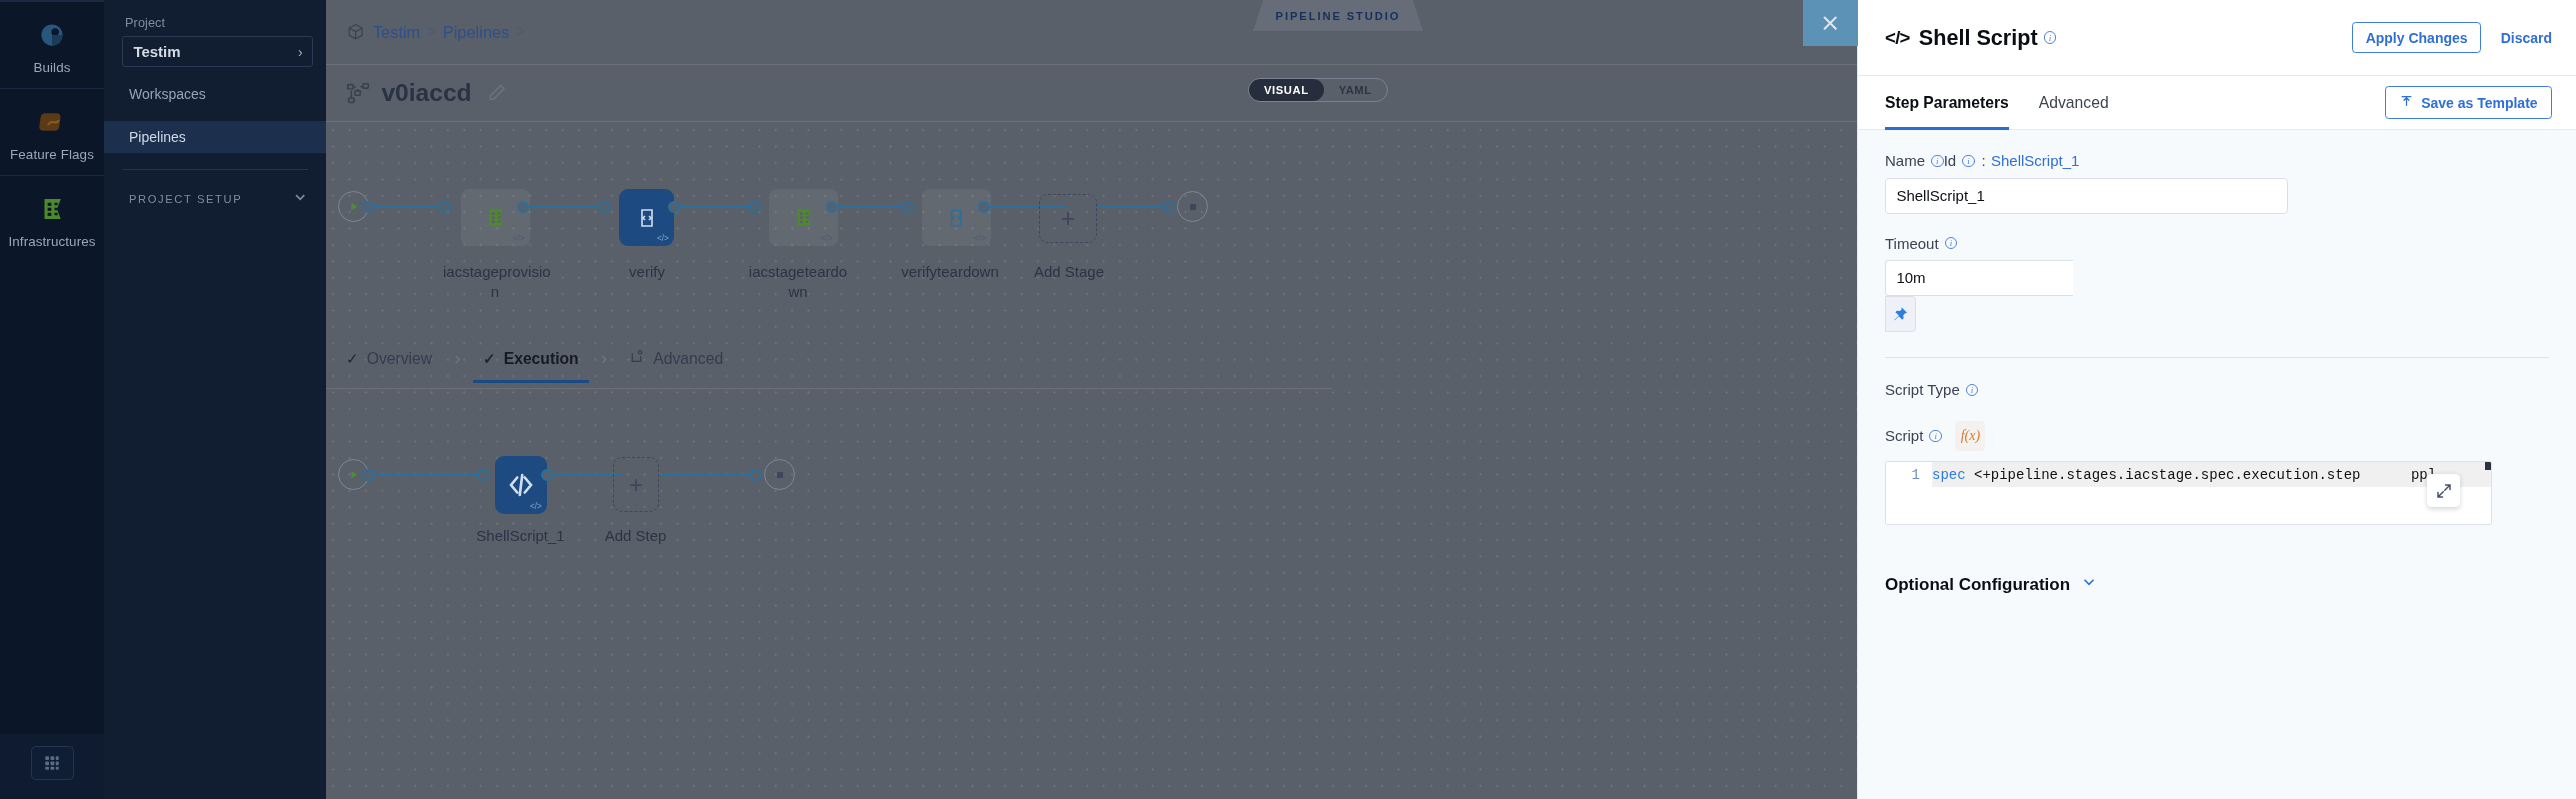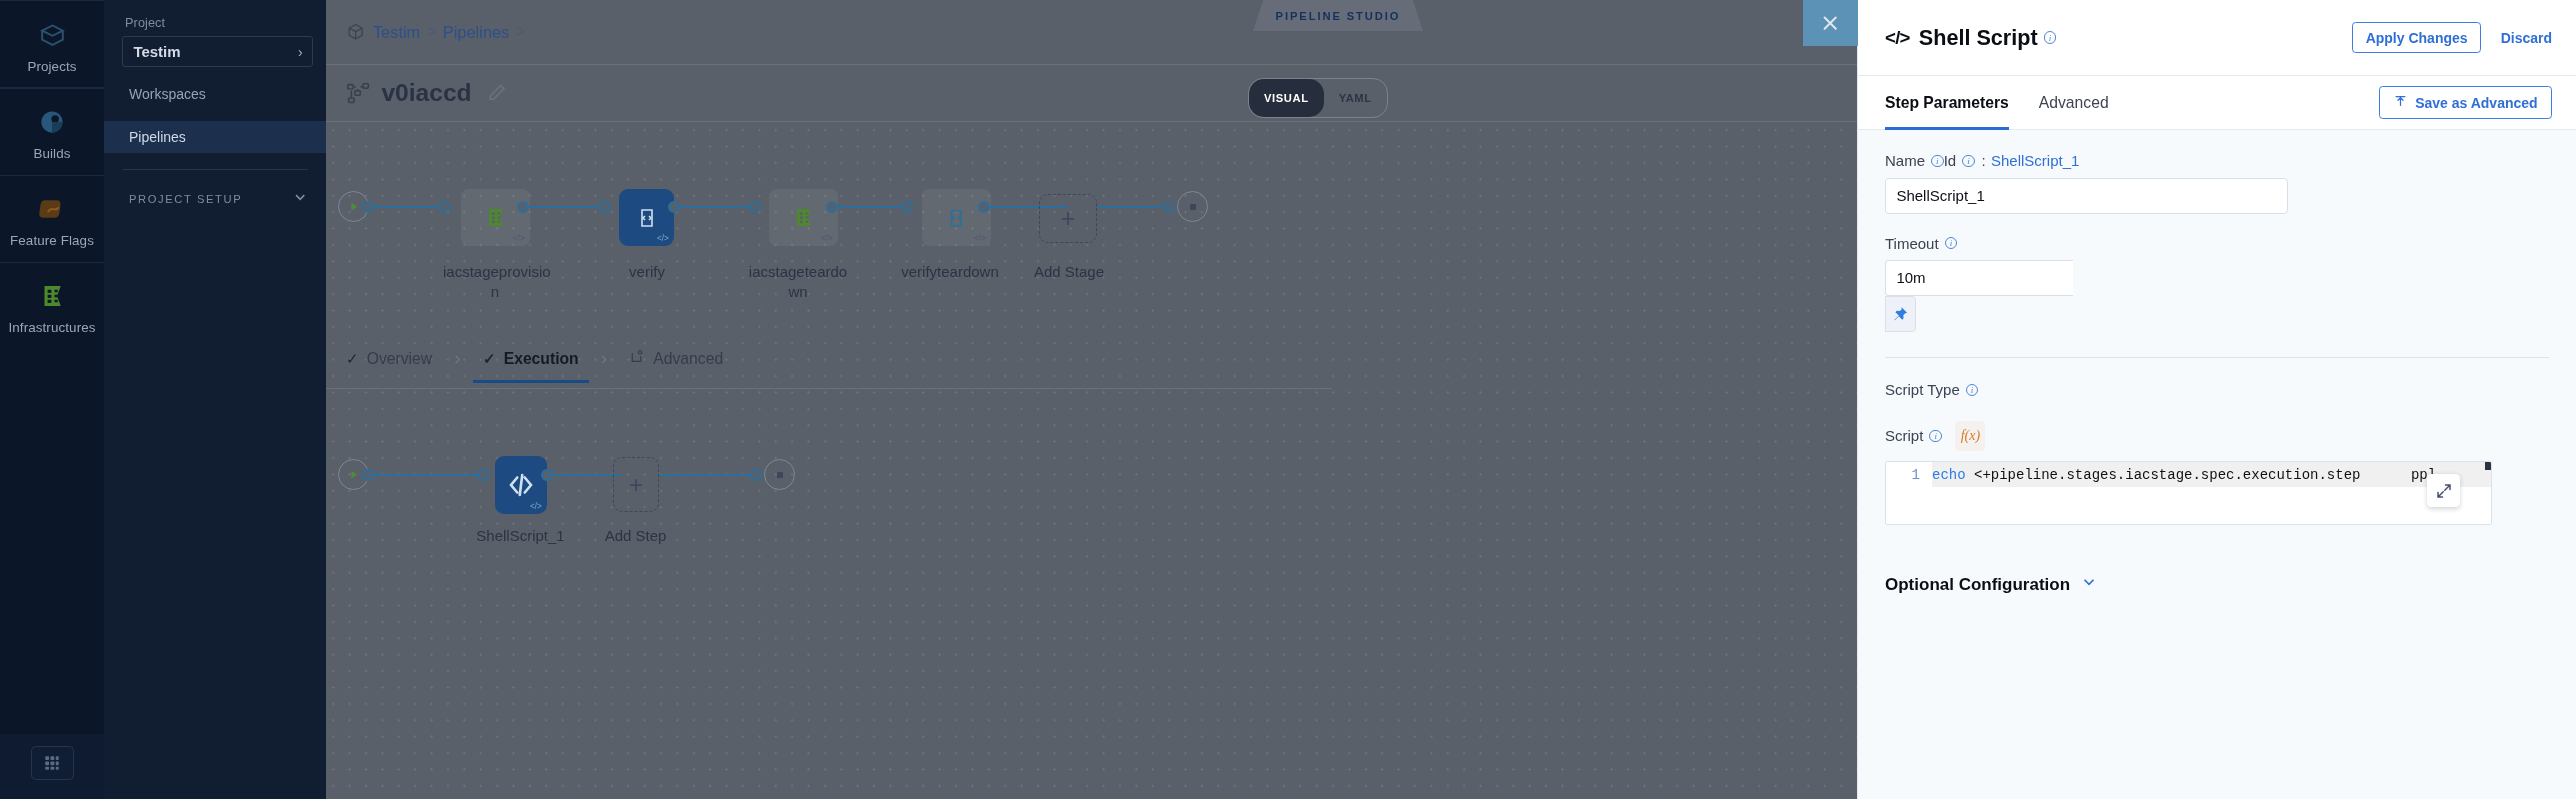--- a/index.html
+++ b/index.html
@@ -87,21 +87,21 @@
   .studio-badge span { color:#17305c; font-size:11.2px; letter-spacing:1.9px; font-weight:600; }
   .titlebar {
     height: 58px; border-top:0.7px solid #6b7079; border-bottom:0.7px solid #6b7079;
     display:flex; align-items:center; padding-left:21px; position:relative;
   }
   .title-icon { width:25px; height:25px; margin-right:10.4px; }
   .pipe-title { font-size: 24.6px; font-weight: 700; color:#2a3245; }
   .pencil { margin-left:15px; width:19.4px; height:19.4px; cursor:pointer; }
   .vy-toggle {
     position:absolute; left: 923px; top: 13.4px;
-    display:flex; border:0.7px solid #7b8290; border-radius: 15px; overflow:hidden; height:40px;
+    display:flex; border:0.7px solid #7b8290; border-radius: 15px; overflow:hidden; height:24px;
   }
   .vy-toggle div { font-size:11.2px; font-weight:700; letter-spacing:0.6px;
     padding: 0 15px; display:flex; align-items:center; cursor:pointer; }
   .vy-on { background:#262d3c; color:#ffffff; border-radius:15px; }
   .vy-off { color:#2c3445; }
 
   .canvas {
     position:relative; height: 677px;
     background-color:#5a6069;
     background-image: radial-gradient(#6b7079 1px, transparent 1px);
@@ -266,29 +266,20 @@
 </head>
 <body>
 
 <div id="root">
 
   <div class="rail">
 
 
     <div class="rail-sep"></div>
 
-    <div class="rail-item">
-      <span class="rail-icon">
-        <svg viewBox="0 0 48 48" width="31" height="31" fill="none" stroke="#2a5270" stroke-width="3">
-          <path d="M8 18 24 10 40 18 24 26z"></path>
-            <path d="M8 18v14l16 8 16-8V18"></path>
-        </svg>
-      </span>
-      <span class="rail-label">Projects</span>
-    </div>
 
     <div class="rail-sep"></div>
 
 
     <div class="rail-sep"></div>
 
     <div class="rail-item">
       <span class="rail-icon">
         <svg viewBox="0 0 48 48" width="30" height="30">
           <circle cx="24" cy="24" r="17" fill="#27587c"></circle>
@@ -570,21 +561,21 @@
 
     <div class="panel-tabs">
       <div class="ptab active">Step Parameters</div>
       <div class="ptab">Advanced</div>
       <button class="save-tpl">
         <span>
           <svg viewBox="0 0 24 24" width="15" height="15" fill="none" stroke="#2f6fd6" stroke-width="2" stroke-linecap="round">
             <path d="M12 18V6M12 6l-4 4M12 6l4 4M5 4h14"></path>
           </svg>
         </span>
-        <span>Save as Advanced</span>
+        <span>Save as Template</span>
       </button>
     </div>
 
     <div class="panel-body">
 
       <div class="field-label">
         <span class="row-label">
           <span>Name</span>
           <span class="info-i">i</span>
         </span>
@@ -621,21 +612,21 @@
         <span>Script</span>
         <span class="info-i">i</span>
         <span class="fx-btn">
           <span style="color:#d97a28;font-size:14px;font-style:italic;font-family:'Liberation Serif',serif;">f(x)</span>
         </span>
       </div>
 
       <div class="code-area">
         <div class="code-line">
           <span class="gutter">1</span>
-          <span class="code-txt"><span class="code-kw">echo</span><span> &lt;+pipeline.stages.iacstage.spec.execution.step      ppl</span></span>
+          <span class="code-txt"><span class="code-kw">spec</span><span> &lt;+pipeline.stages.iacstage.spec.execution.step      ppl</span></span>
         </div>
         <div class="code-scroll"></div>
         <div class="expand-btn">
           <svg viewBox="0 0 24 24" width="18" height="18" fill="none" stroke="#46506b" stroke-width="2" stroke-linecap="round">
             <path d="M14 4h6v6M20 4l-7 7M10 20H4v-6M4 20l7-7"></path>
           </svg>
         </div>
       </div>
     </div>
 

